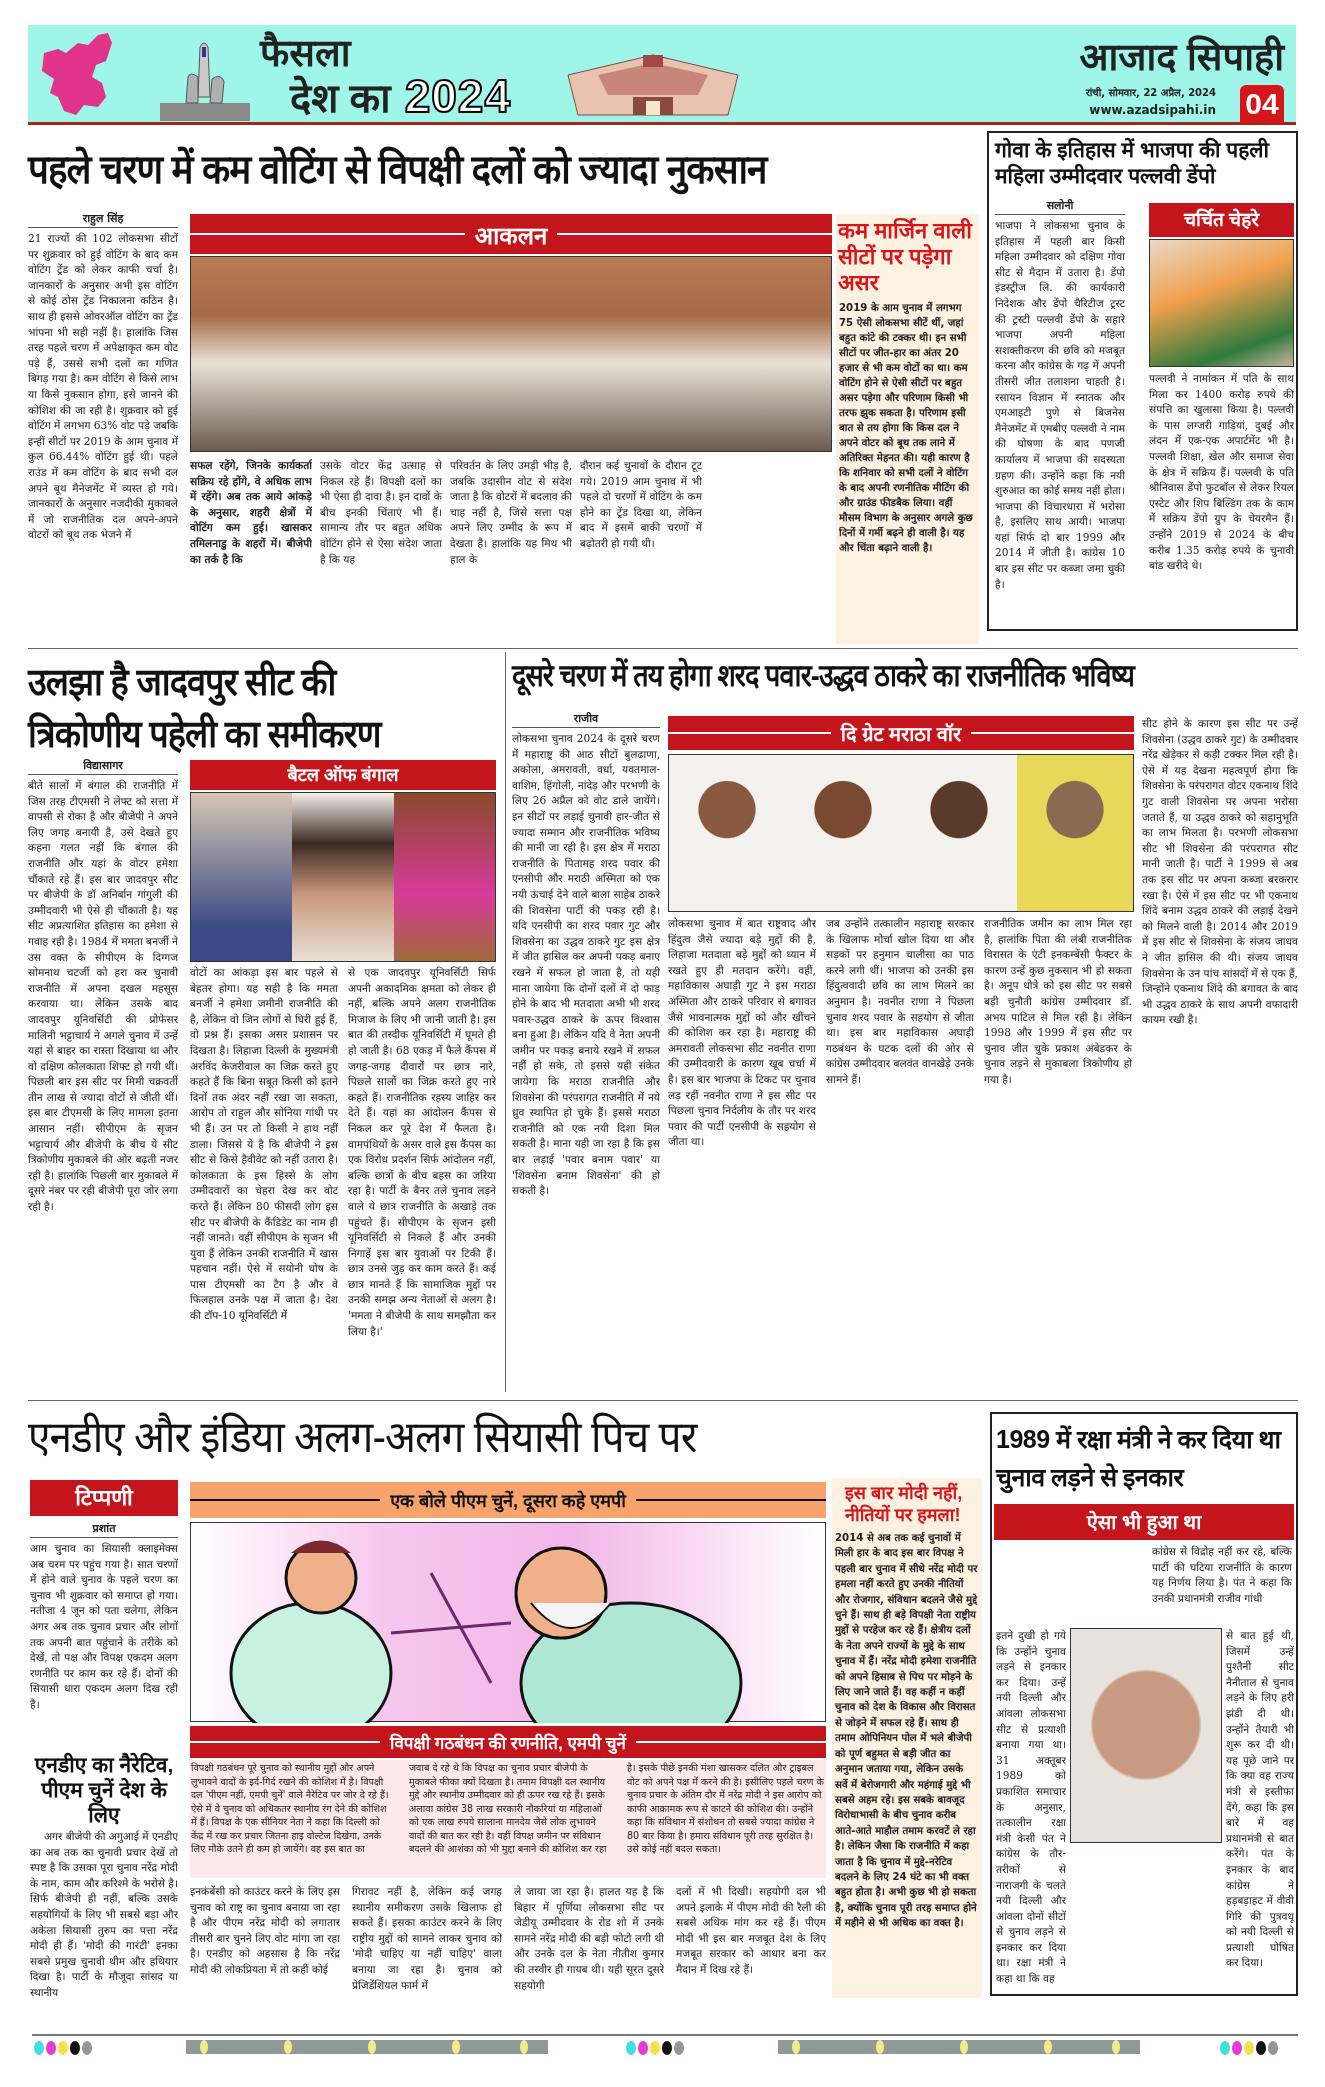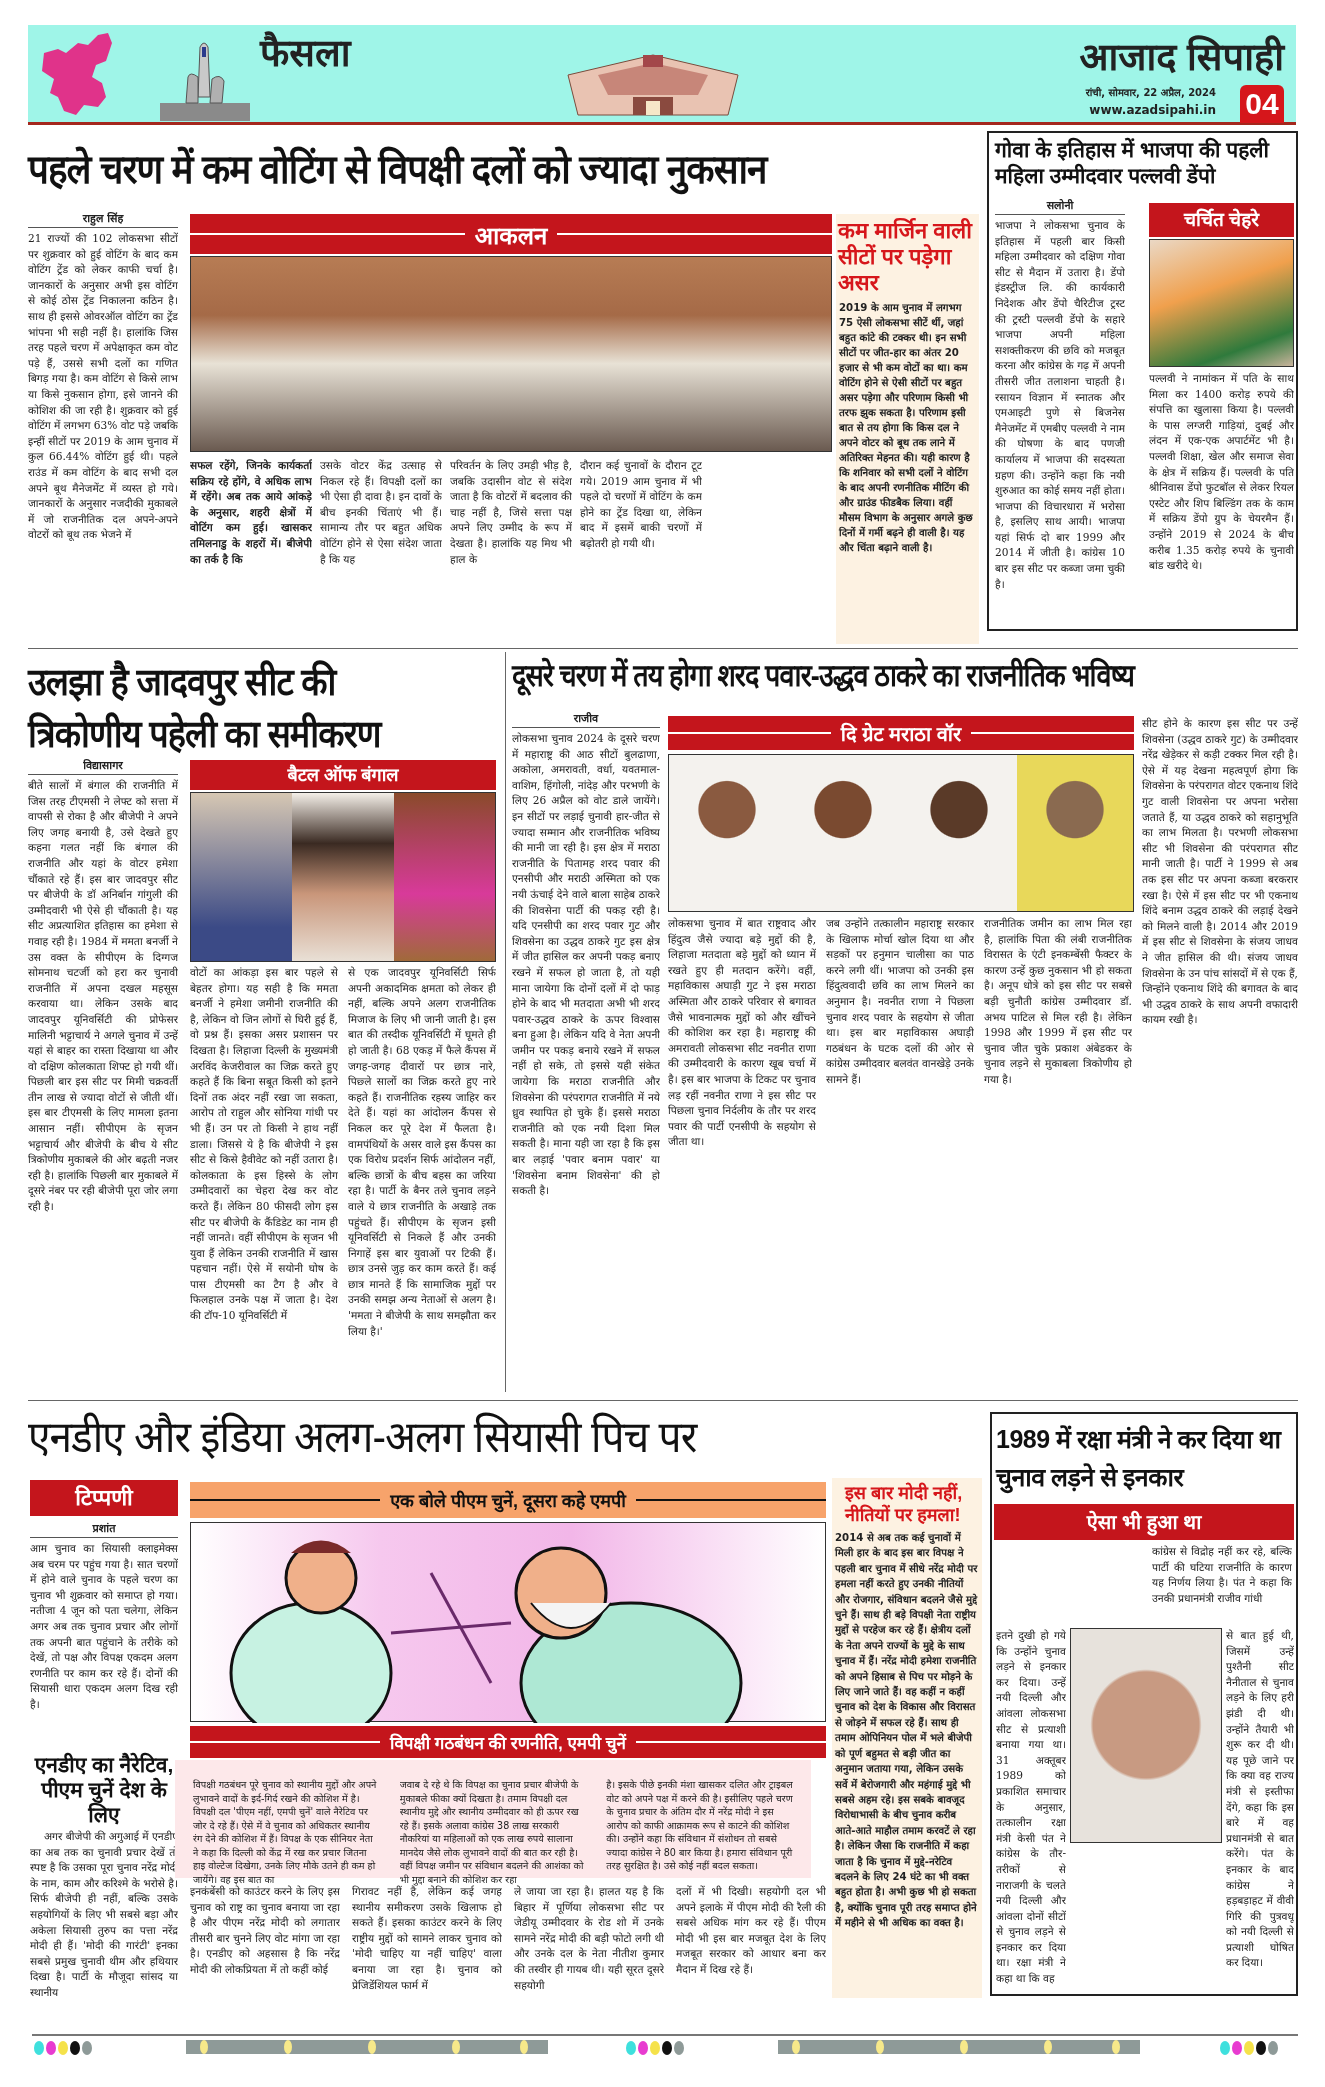--- a/index.html
+++ b/index.html
@@ -45,20 +45,24 @@
   </svg>
   <div id="finger-icon" class="abs">
     <svg viewBox="0 0 90 84" width="90" height="84">
       <rect x="0" y="66" width="90" height="18" fill="#8a8a8a"></rect>
       <path d="M40 10 Q44 2 48 10 L50 60 L38 60 Z" fill="#c9c9c9" stroke="#555"></path>
       <rect x="42" y="10" width="4" height="10" fill="#2b3a8c"></rect>
       <path d="M28 40 Q30 34 38 40 L38 66 L26 66 Z M52 42 Q60 36 64 44 L62 66 L50 66 Z" fill="#b0b0b0" stroke="#555"></path>
     </svg>
   </div>
   <div id="title1" class="abs">फैसला</div>
+  <div id="title2" class="abs">
+    <span>देश का</span>
+    <span class="yr">2024</span>
+  </div>
   <div id="parliament-icon" class="abs">
     <svg viewBox="0 0 190 88" width="190" height="88">
       <polygon points="10,40 95,20 180,40 170,80 20,80" fill="#e9c3b2" stroke="#7a4b3c"></polygon>
       <polygon points="40,40 95,28 150,40 140,60 50,60" fill="#c78679"></polygon>
       <rect x="85" y="20" width="20" height="12" fill="#a3474a"></rect>
       <rect x="75" y="62" width="40" height="18" fill="#8a4a3f"></rect>
       <rect x="88" y="66" width="14" height="14" fill="#f6e7c8"></rect>
     </svg>
   </div>
   <div id="paper-name" class="abs">आजाद सिपाही</div>
@@ -172,21 +176,21 @@
     <line x1="240" y1="50" x2="300" y2="160" stroke="#6a2a6a" stroke-width="3"></line>
     <line x1="200" y1="110" x2="320" y2="100" stroke="#6a2a6a" stroke-width="3"></line>
   </svg>
 </div>
 
 <div class="abs red-band band-line" style="left:190px; top:1726px; width:636px; height:32px; font-size:17px;">
   <span class="rule"></span>
   <span>विपक्षी गठबंधन की रणनीति, एमपी चुनें</span>
   <span class="rule"></span>
 </div>
-<div class="abs" style="left:175px; top:1760px; width:636px; height:118px; background:#fde8ea; display:flex; gap:20px; padding:18px;">
+<div class="abs" style="left:190px; top:1760px; width:636px; height:118px; background:#fde8ea; display:flex; gap:20px; padding:1px;">
   <div class="body-text sans" style="flex:1; font-size:9.6px; line-height:13.5px; height:110px; overflow:hidden; text-align:left;">विपक्षी गठबंधन पूरे चुनाव को स्थानीय मुद्दों और अपने लुभावने वादों के इर्द-गिर्द रखने की कोशिश में है। विपक्षी दल 'पीएम नहीं, एमपी चुनें' वाले नैरेटिव पर जोर दे रहे हैं। ऐसे में वे चुनाव को अधिकतर स्थानीय रंग देने की कोशिश में हैं। विपक्ष के एक सीनियर नेता ने कहा कि दिल्ली को केंद्र में रख कर प्रचार जितना हाइ वोल्टेज दिखेगा, उनके लिए मौके उतने ही कम हो जायेंगे। वह इस बात का</div>
   <div class="body-text sans" style="flex:1; font-size:9.6px; line-height:13.5px; height:110px; overflow:hidden; text-align:left;">जवाब दे रहे थे कि विपक्ष का चुनाव प्रचार बीजेपी के मुकाबले फीका क्यों दिखता है। तमाम विपक्षी दल स्थानीय मुद्दे और स्थानीय उम्मीदवार को ही ऊपर रख रहे हैं। इसके अलावा कांग्रेस 38 लाख सरकारी नौकरियां या महिलाओं को एक लाख रुपये सालाना मानदेय जैसे लोक लुभावने वादों की बात कर रही है। वहीं विपक्ष जमीन पर संविधान बदलने की आशंका को भी मुद्दा बनाने की कोशिश कर रहा</div>
   <div class="body-text sans" style="flex:1; font-size:9.6px; line-height:13.5px; height:110px; overflow:hidden; text-align:left;">है। इसके पीछे इनकी मंशा खासकर दलित और ट्राइबल वोट को अपने पक्ष में करने की है। इसीलिए पहले चरण के चुनाव प्रचार के अंतिम दौर में नरेंद्र मोदी ने इस आरोप को काफी आक्रामक रूप से काटने की कोशिश की। उन्होंने कहा कि संविधान में संशोधन तो सबसे ज्यादा कांग्रेस ने 80 बार किया है। हमारा संविधान पूरी तरह सुरक्षित है। उसे कोई नहीं बदल सकता।</div>
 </div>
 
 <div class="abs body-text" style="left:190px; top:1884px; width:150px; height:110px; overflow:hidden;">इनकंबेंसी को काउंटर करने के लिए इस चुनाव को राष्ट्र का चुनाव बनाया जा रहा है और पीएम नरेंद्र मोदी को लगातार तीसरी बार चुनने लिए वोट मांगा जा रहा है। एनडीए को अहसास है कि नरेंद्र मोदी की लोकप्रियता में तो कहीं कोई</div>
 <div class="abs body-text" style="left:352px; top:1884px; width:150px; height:110px; overflow:hidden;">गिरावट नहीं है, लेकिन कई जगह स्थानीय समीकरण उसके खिलाफ हो सकते हैं। इसका काउंटर करने के लिए राष्ट्रीय मुद्दों को सामने लाकर चुनाव को 'मोदी चाहिए या नहीं चाहिए' वाला बनाया जा रहा है। चुनाव को प्रेजिडेंशियल फार्म में</div>
 <div class="abs body-text" style="left:514px; top:1884px; width:150px; height:110px; overflow:hidden;">ले जाया जा रहा है। हालत यह है कि बिहार में पूर्णिया लोकसभा सीट पर जेडीयू उम्मीदवार के रोड शो में उनके सामने नरेंद्र मोदी की बड़ी फोटो लगी थी और उनके दल के नेता नीतीश कुमार की तस्वीर ही गायब थी। यही सूरत दूसरे सहयोगी</div>
 <div class="abs body-text" style="left:676px; top:1884px; width:150px; height:110px; overflow:hidden;">दलों में भी दिखी। सहयोगी दल भी अपने इलाके में पीएम मोदी की रैली की सबसे अधिक मांग कर रहे हैं। पीएम मोदी भी इस बार मजबूत देश के लिए मजबूत सरकार को आधार बना कर मैदान में दिख रहे हैं।</div>
 

